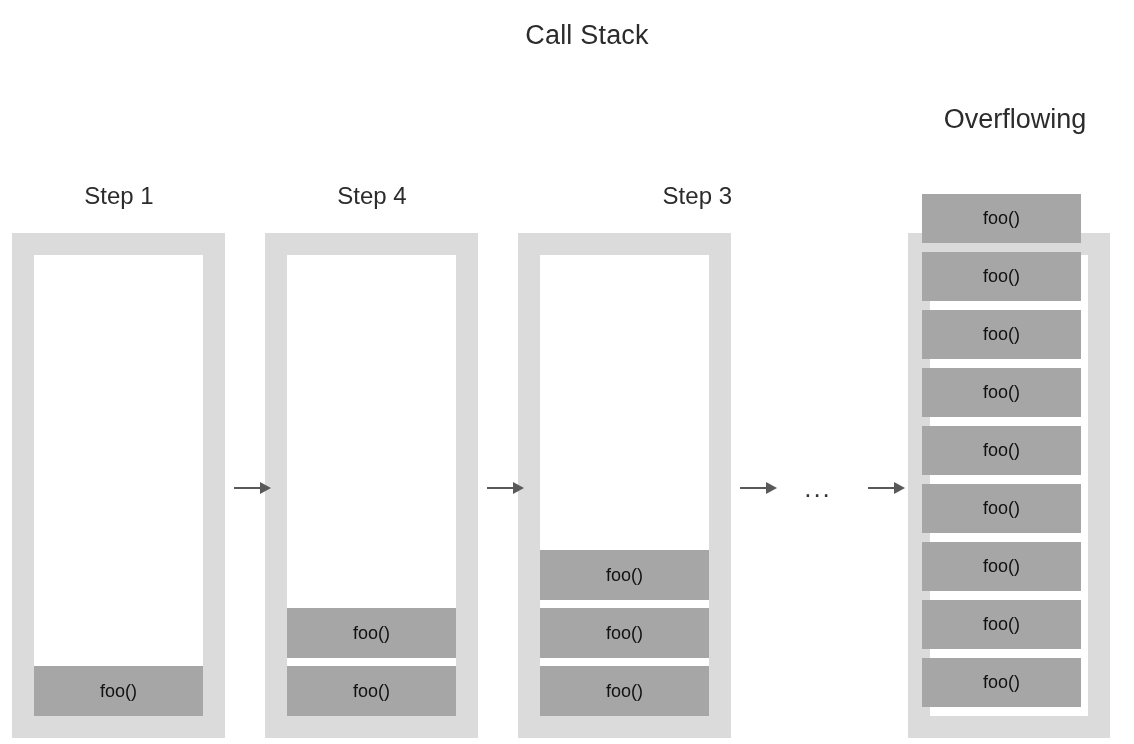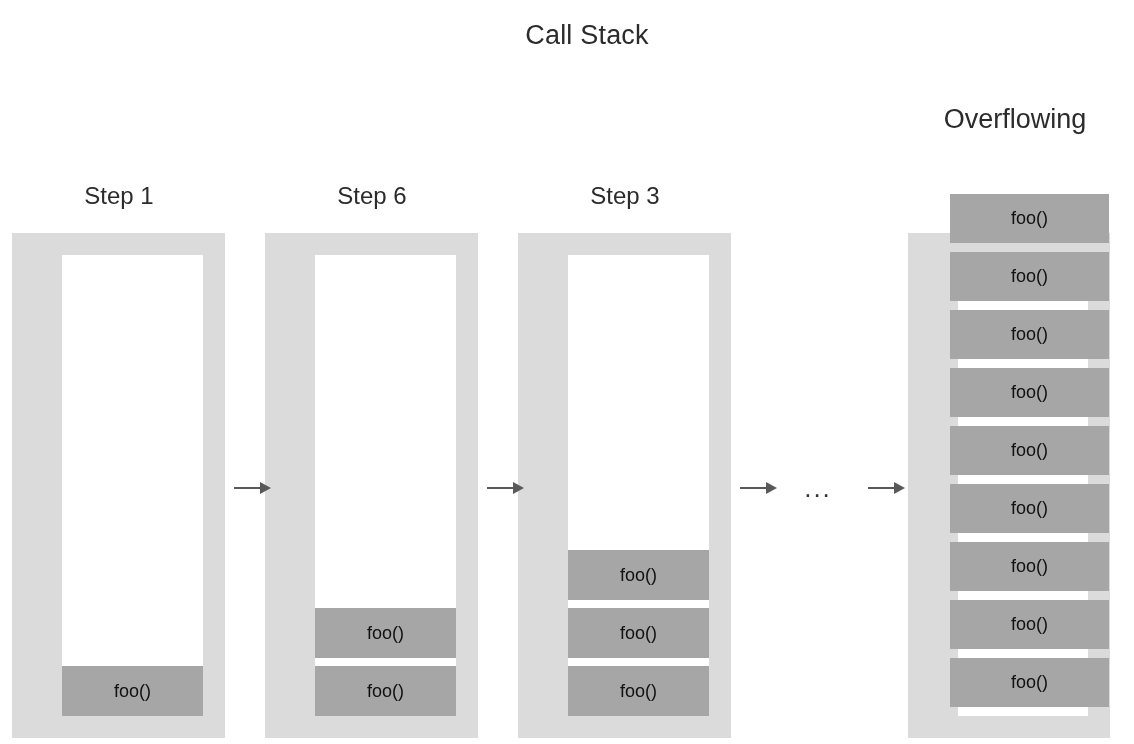--- a/index.html
+++ b/index.html
@@ -47,21 +47,20 @@
     font-size: 24px;
     color: #2b2b2b;
   }
 
   
   .stack-frame {
     position: absolute;
     box-sizing: border-box;
     background: #dbdbdb;
     border: 22px solid #dbdbdb;
-    padding-left: 28px;
     
   }
   .stack-inner {
     position: relative;
     width: 100%;
     height: 100%;
     background: #ffffff;
     display: flex;
     flex-direction: column;
     justify-content: flex-end;
@@ -133,22 +132,22 @@
   }
 </style>
 </head>
 <body style="background: rgb(255, 255, 255);">
 
 <div id="diagram-title">Call Stack</div>
 
 <div id="overflow-title">Overflowing</div>
 
 <div class="step-label" style="left:12px;">Step 1</div>
-<div class="step-label" style="left:265px;">Step 6</div>
-<div class="step-label" style="left:518px;">Step 3</div>
+<div class="step-label" style="left:265px;">Step 4</div>
+<div class="step-label" style="left:518px;text-align:right;">Step 3</div>
 
 <div class="stack-frame" style="left: 12px; top: 233px; width: 213px; height: 505px; background: rgb(219, 219, 219); border-color: rgb(219, 219, 219);">
   <div class="stack-inner">
     <div class="foo-block" style="background: rgb(166, 166, 166);">foo()</div>
   </div>
 </div>
 
 <div class="stack-frame" style="left: 265px; top: 233px; width: 213px; height: 505px; background: rgb(219, 219, 219); border-color: rgb(219, 219, 219);">
   <div class="stack-inner">
     <div class="foo-block" style="background: rgb(166, 166, 166);">foo()</div>

